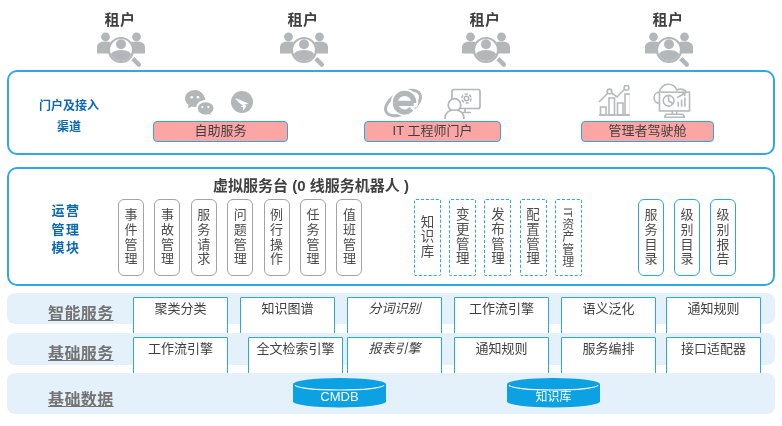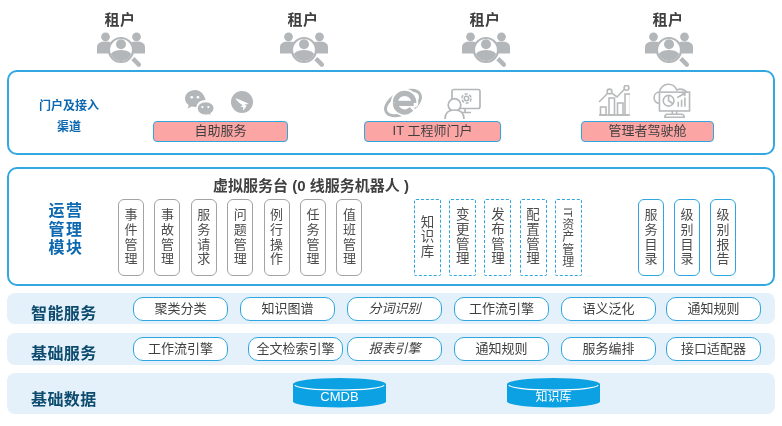--- a/index.html
+++ b/index.html
@@ -12,22 +12,22 @@
   .bluetitle { color:#0c68b0; font-weight:bold; font-size:12px; text-align:center; }
   .plabel { position:absolute; top:121px; height:21px; border:1.5px solid #2ea7e0; border-radius:4px;
     background:#fca5a5; color:#404040; font-size:13px; line-height:18px; text-align:center; }
   .vbox,.vdash,.vblue { position:absolute; top:199px; height:77px; background:#fff; color:#4d4d4d;
     font-size:13px; line-height:14.6px; text-align:center;
     display:flex; align-items:center; justify-content:center; }
   .vbox { border:1px solid #a3a3a3; border-radius:6px; }
   .vdash { border:1.5px dashed #2ea7e0; border-radius:2px; font-size:13.5px; }
   .vblue { border:1.5px solid #2ea7e0; border-radius:6px; }
   .band { position:absolute; left:7px; width:768px; background:#e4f1fa; border-radius:8px; }
-  .bandlabel { position:absolute; left:31px; width:70px; color:#0c4a6e; font-weight:bold; font-size:16px; letter-spacing:0.4px; }
-  .wbox { position:absolute; width:95px; height:24px; border:1.5px solid #2ea7e0; border-radius:10px;
+  .bandlabel { position:absolute; left:48px; width:70px; color:#737373; font-weight:bold; font-size:16px; letter-spacing:0.4px;text-decoration:underline; }
+  .wbox { position:absolute; width:95px; height:40px; border:1.5px solid #2ea7e0; border-radius:1px;
     background:#fff; color:#404040; font-size:13px; line-height:21px; text-align:center; }
 </style>
 </head>
 <body>
 
 <div class="tenant" style="left:65px;">
     <div class="tt">租户</div>
   </div>
 <div class="tenant" style="left:248px;">
     <div class="tt">租户</div>
@@ -138,21 +138,21 @@
     <path d="M13.5 29 h13 q2.5 0 2.5 2.8 h-18 q0-2.8 2.5-2.8z" fill="#fff"></path>
     <circle cx="14.5" cy="16.5" r="5"></circle>
     <path d="M14.5 11.5 v5 l4.2 2.8"></path>
     <path d="M23.5 22 v-4.5 M26.6 22 v-6.5 M29.7 22 v-8.5"></path>
     <path d="M22.5 13.5 l7-3.8 M26.8 9.2 l3 .2 -.4 2.8"></path>
   </g>
 </svg>
 
 <div class="panel" style="top:167px; height:119px;"></div>
 <div class="abs" style="top:174px; left:0; width:622px; text-align:center; font-size:15px; font-weight:bold; color:#404040;">虚拟服务台 (0 线服务机器人 )</div>
-<div class="bluetitle abs" style="left:30px; top:202px; width:72px; line-height:18.6px; font-size:16px; letter-spacing:1.5px;">运营<br>管理<br>模块</div>
+<div class="bluetitle abs" style="left:30px; top:202px; width:72px; line-height:18.6px; font-size:13px; letter-spacing:1.5px;">运营<br>管理<br>模块</div>
 
 <div class="vbox" style="left:118px; width:26px;">
     <div>事<br>件<br>管<br>理</div>
   </div>
 <div class="vbox" style="left:154.4px; width:26px;">
     <div>事<br>故<br>管<br>理</div>
   </div>
 <div class="vbox" style="left:190.8px; width:26px;">
     <div>服<br>务<br>请<br>求</div>
   </div>

